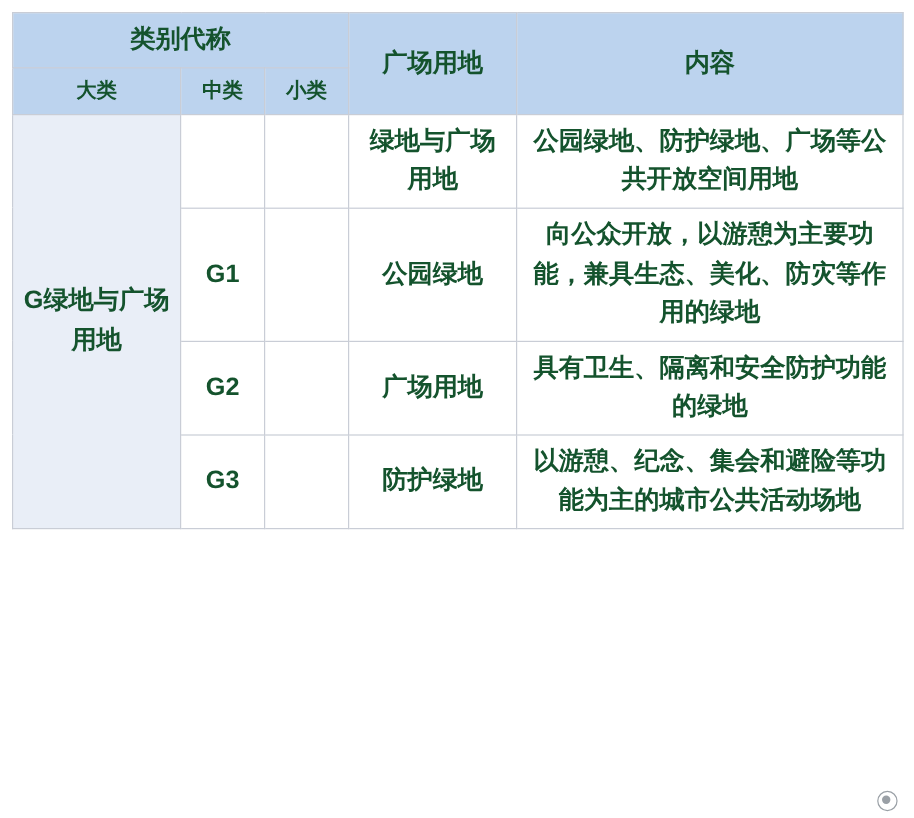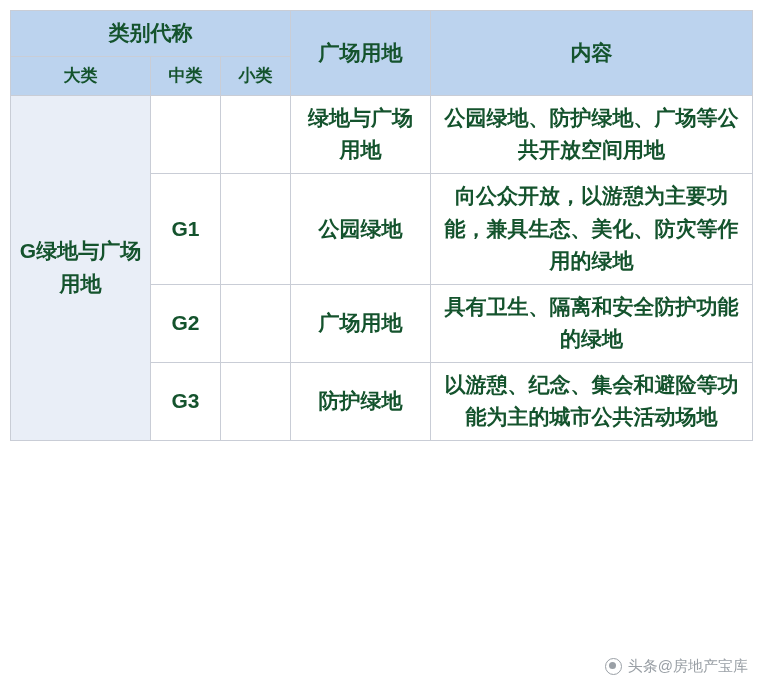--- a/index.html
+++ b/index.html
@@ -149,14 +149,13 @@
         <td class="code"></td>
         <td class="name">防护绿地</td>
         <td class="content">以游憩、纪念、集会和避险等功能为主的城市公共活动场地</td>
       </tr>
     </tbody>
   </table>
 </div>
 
 <div class="watermark">
   <span class="wm-icon"></span>
-  <span>头条@房地产宝库</span>
 </div>
 
 </body></html>

